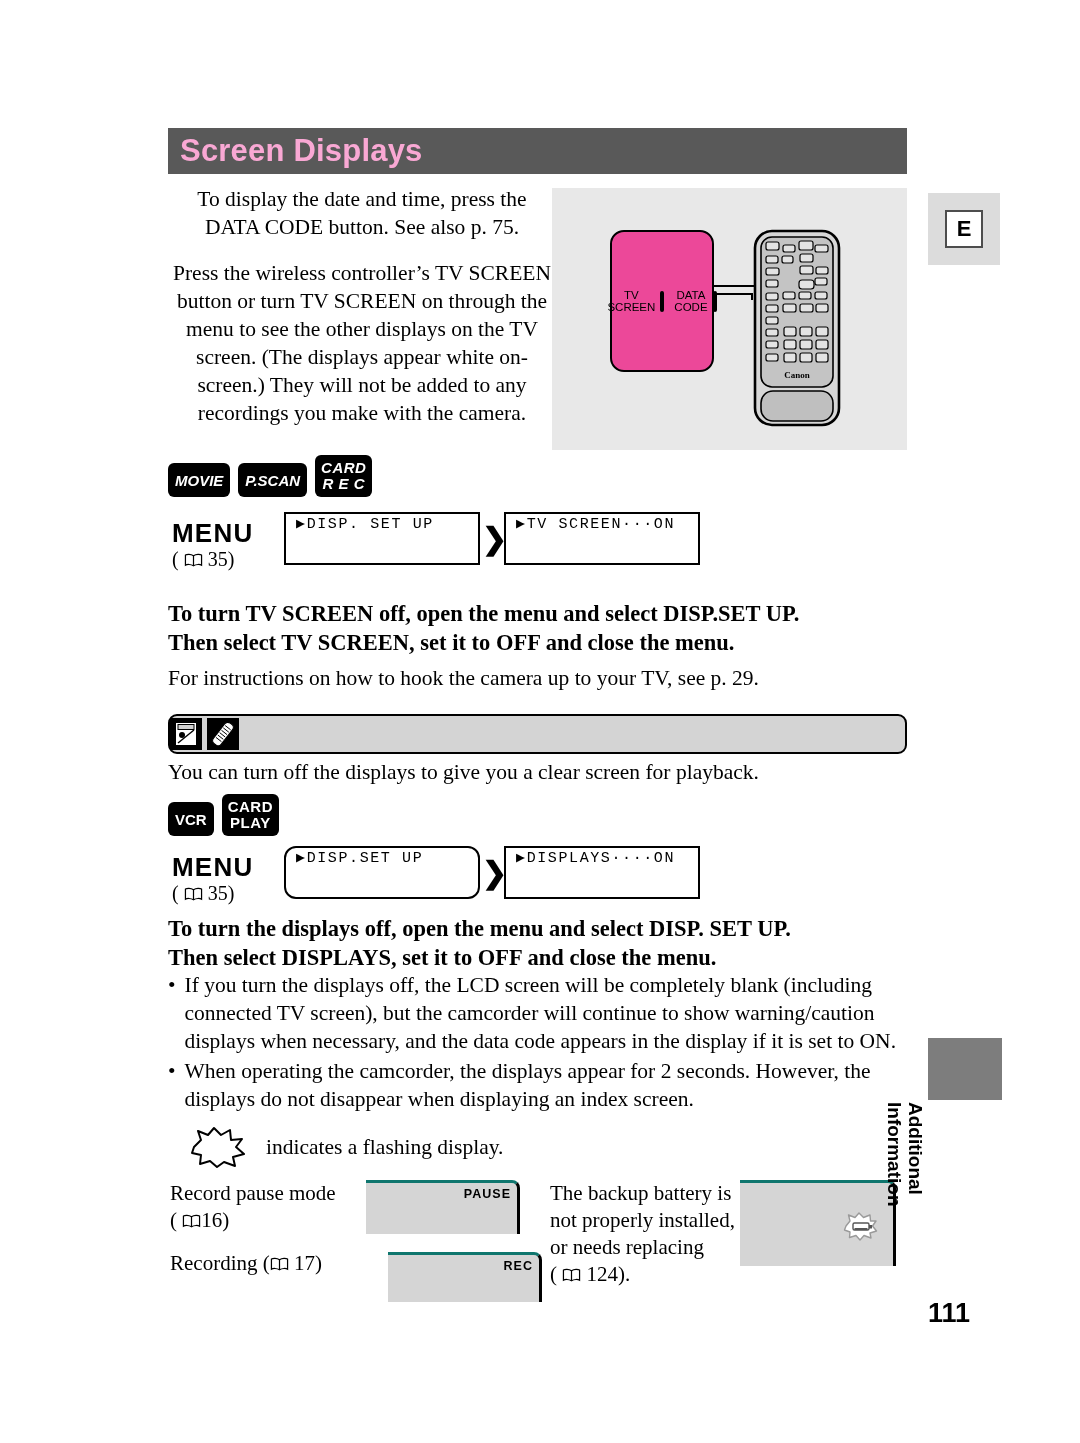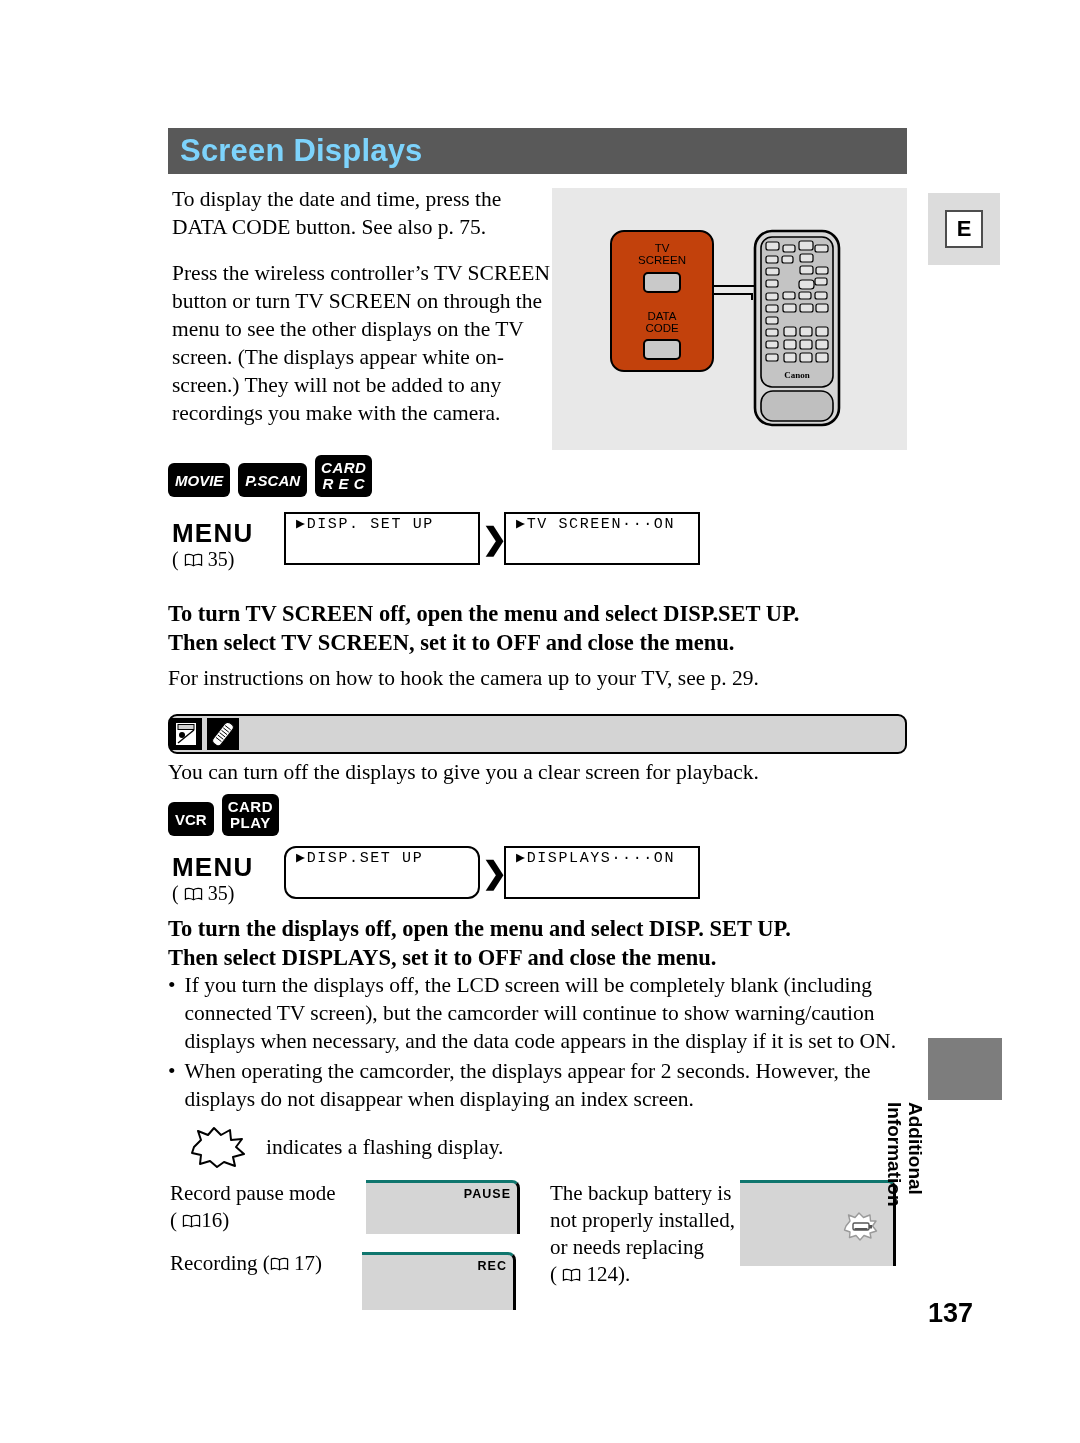--- a/index.html
+++ b/index.html
@@ -23,21 +23,21 @@
     position: absolute;
     left: 168px;
     top: 128px;
     width: 739px;
     height: 46px;
     background: #595959;
     display: flex;
     align-items: center;
   }
   .header-title {
-    color: #7dd3fc;
+    color: #f9a8d4;
     font-family: "Liberation Sans", sans-serif;
     font-weight: bold;
     font-size: 31px;
     letter-spacing: 0.2px;
     padding-left: 12px;
   }
 
   
   .e-tab {
     position: absolute;
@@ -66,42 +66,42 @@
 
   
   .intro-col {
     position: absolute;
     left: 172px;
     top: 186px;
     width: 380px;
     font-size: 21.5px;
     line-height: 1.30;
   }
-  .intro-col p { margin: 0 0 18px 0; }
+  .intro-col p { margin: 0 0 18px 0; text-align: center; }
 
   
   .remote-panel {
     position: absolute;
     left: 552px;
     top: 188px;
     width: 355px;
     height: 262px;
     background: #e8e8e8;
   }
   .callout-box {
     position: absolute;
     left: 58px;
     top: 42px;
     width: 100px;
     height: 138px;
-    background: #c2410c;
+    background: #ec4899;
     border: 2.5px solid #000000;
     border-radius: 14px;
     display: flex;
-    flex-direction: column;
+    flex-direction: row;
     align-items: center;
     justify-content: center;
     gap: 5px;
   }
   .callout-label {
     font-family: "Liberation Sans", sans-serif;
     font-size: 11.5px;
     line-height: 1.05;
     text-align: center;
   }
@@ -524,21 +524,21 @@
 
   <div class="example-caption" style="left:170px; top:1250px; width:190px;">
     <div>
       <span>Recording (</span><svg width="19" height="15" viewBox="0 0 20 16" style="vertical-align:-2px">
         <path d="M10 3 C7 1, 3 1.3, 1.4 2.2 L1.4 13 C3 12, 7 11.8, 10 13.6 C13 11.8, 17 12, 18.6 13 L18.6 2.2 C17 1.3, 13 1, 10 3 Z" fill="#fff" stroke="#000" stroke-width="1.3"></path>
         <line x1="10" y1="3" x2="10" y2="13.6" stroke="#000" stroke-width="1.3"></line>
       </svg>&nbsp;<span>17</span>)
     </div>
   </div>
 
-  <div class="screen-box" style="left:362px; top:1252px; width:154px; height:58px;">
+  <div class="screen-box" style="left:388px; top:1252px; width:154px; height:50px;">
     <span class="screen-osd">REC</span>
   </div>
 
   <div class="example-caption" style="left:550px; top:1180px; width:190px;">
     <div>The backup battery is</div>
     <div>not properly installed,</div>
     <div>or needs replacing</div>
     <div>
       (&nbsp;<svg width="19" height="15" viewBox="0 0 20 16" style="vertical-align:-2px">
         <path d="M10 3 C7 1, 3 1.3, 1.4 2.2 L1.4 13 C3 12, 7 11.8, 10 13.6 C13 11.8, 17 12, 18.6 13 L18.6 2.2 C17 1.3, 13 1, 10 3 Z" fill="#fff" stroke="#000" stroke-width="1.3"></path>
@@ -555,15 +555,15 @@
       <line x1="11.5" y1="18" x2="24.5" y2="18" stroke="#555" stroke-width="2"></line>
     </svg>
   </div>
 
   <div class="tab-block"></div>
   <div class="tab-vert-text">
     <div>Additional</div>
     <div>Information</div>
   </div>
 
-  <div class="page-num">137</div>
+  <div class="page-num">111</div>
 
 </div>
 
 </body></html>

